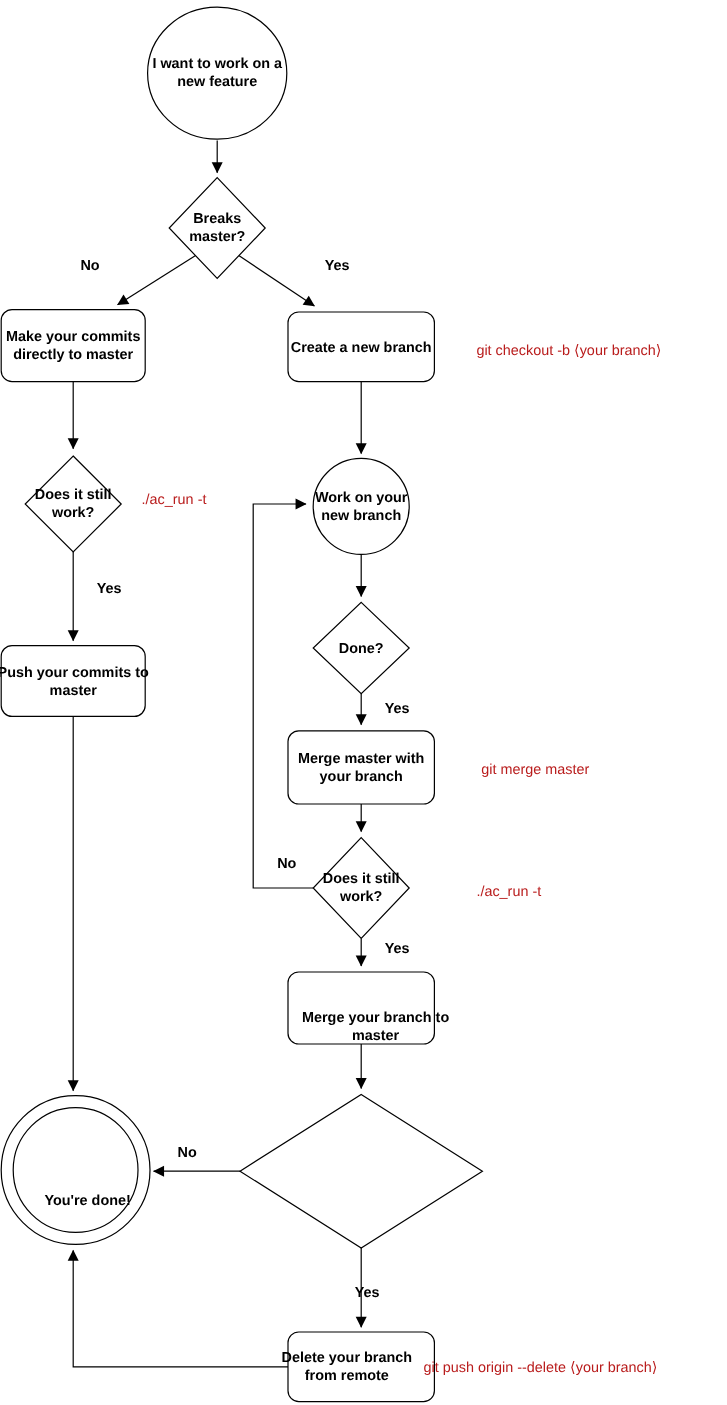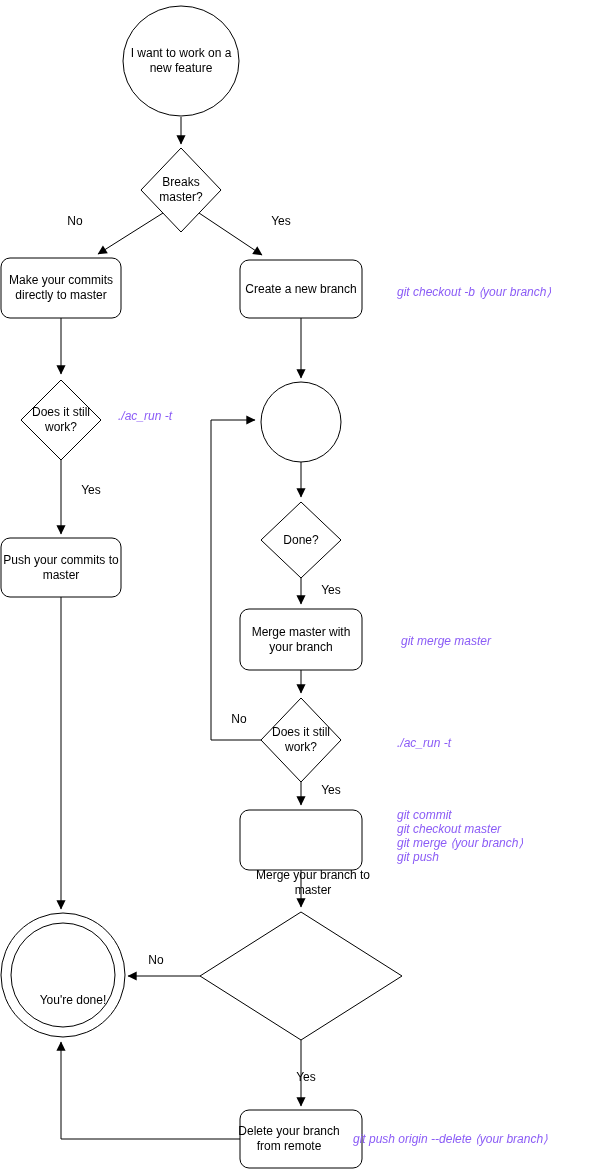--- a/index.html
+++ b/index.html
@@ -16,30 +16,30 @@
   .lbl {
     position: absolute;
     font-size: 12px;
     line-height: 15px;
     color: #000000;
     text-align: center;
     display: flex;
     flex-direction: column;
     align-items: center;
     justify-content: center;
+    font-weight: bold;
   }
   .lbl span { display: block; white-space: nowrap; }
   .ann {
     position: absolute;
     font-size: 12px;
     line-height: 15px;
-    color: #8b5cf6;
-    text-align: left;
+    color: #b91c1c;
+    text-align: right;
     white-space: nowrap;
-    font-style: italic;
   }
   .ann div { line-height: 14px; white-space: nowrap; }
 </style>
 </head>
 <body>
 
 <div id="canvas">
 
   <svg id="shapes" width="606" height="1171" viewBox="0 0 606 1171">
     <defs>
@@ -98,32 +98,36 @@
     <span>directly to master</span>
   </div>
   <div class="lbl" style="left:11px;top:405px;width:100px;height:30px">
     <span>Does it still</span>
     <span>work?</span>
   </div>
   <div class="lbl" style="left:1px;top:538px;width:120px;height:59px">
     <span>Push your commits to</span>
     <span>master</span>
   </div>
+  <div class="lbl" style="left:251px;top:407px;width:100px;height:30px">
+    <span>Work on your</span>
+    <span>new branch</span>
+  </div>
   <div class="lbl" style="left:271px;top:533px;width:60px;height:15px">
     <span>Done?</span>
   </div>
   <div class="lbl" style="left:240px;top:609px;width:122px;height:61px">
     <span>Merge master with</span>
     <span>your branch</span>
   </div>
   <div class="lbl" style="left:251px;top:725px;width:100px;height:30px">
     <span>Does it still</span>
     <span>work?</span>
   </div>
-  <div class="lbl" style="left:240px;top:853px;width:146px;height:60px">
+  <div class="lbl" style="left:240px;top:826px;width:146px;height:60px">
     <span>Merge your branch to</span>
     <span>master</span>
   </div>
   <div class="lbl" style="left:13px;top:993px;width:120px;height:15px">
     <span>You're done!</span>
   </div>
   <div class="lbl" style="left:228px;top:1110px;width:122px;height:58px">
     <span>Delete your branch</span>
     <span>from remote</span>
   </div>
@@ -150,21 +154,15 @@
     <span>No</span>
   </div>
   <div class="lbl" style="left:291px;top:1070px;width:30px;height:15px">
     <span>Yes</span>
   </div>
 
   <div class="ann" style="left:397px;top:285px">git checkout -b ⟨your branch⟩</div>
   <div class="ann" style="left:118px;top:409px">./ac_run -t</div>
   <div class="ann" style="left:401px;top:634px">git merge master</div>
   <div class="ann" style="left:397px;top:736px">./ac_run -t</div>
-  <div class="ann" style="left:397px;top:808px">
-    <div>git commit</div>
-    <div>git checkout master</div>
-    <div>git merge ⟨your branch⟩</div>
-    <div>git push</div>
-  </div>
   <div class="ann" style="left:353px;top:1132px">git push origin --delete ⟨your branch⟩</div>
 
 </div>
 
 </body></html>

